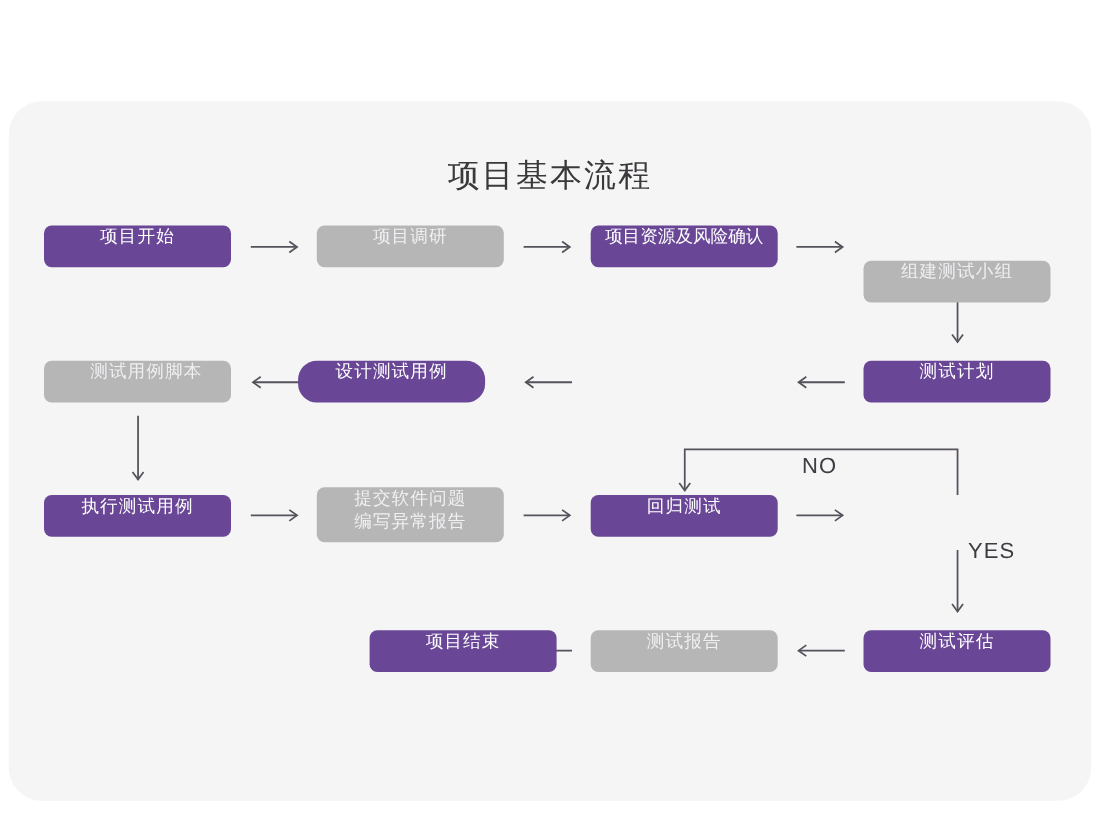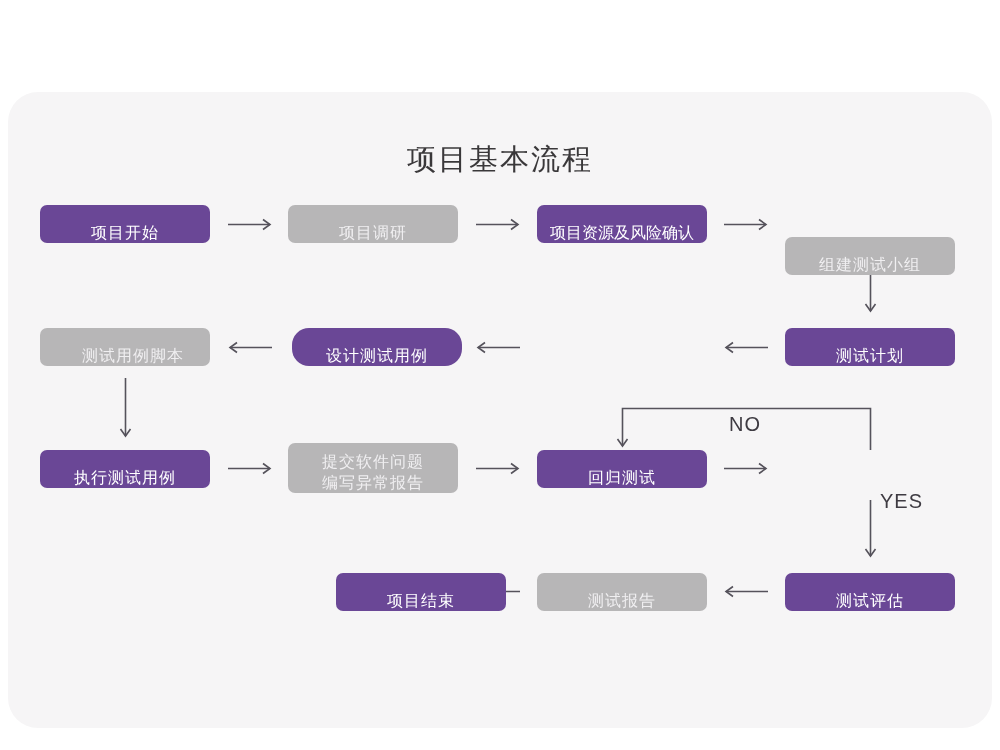--- a/index.html
+++ b/index.html
@@ -15,31 +15,31 @@
   }
   *{margin:0;padding:0;box-sizing:border-box;}
   html,body{width:1000px;height:750px;background:var(--page-bg);
     font-family:"Liberation Sans","DejaVu Sans",sans-serif;}
   .stage{position:relative;width:1000px;height:750px;overflow:hidden;}
   .card{position:absolute;left:8px;top:92px;width:984px;height:636px;
     background:var(--card-bg);border-radius:30px;}
   .title{position:absolute;left:0;top:140px;width:1000px;text-align:center;
     font-size:29px;font-weight:400;letter-spacing:2px;color:var(--title-text);}
   .node{position:absolute;width:170px;height:38px;border-radius:7px;
-    display:flex;flex-direction:column;align-items:center;justify-content:flex-end;
+    display:flex;flex-direction:column;align-items:center;justify-content:flex-start;
     font-size:16px;letter-spacing:1px;line-height:21px;text-align:center;}
   .node.primary{background:var(--primary);color:var(--node-text);}
   .node.secondary{background:var(--secondary);color:var(--node-text-dim);}
   
   .n-start{left:40px;top:205px;}
   .n-research{left:288px;top:205px;}
   .n-risk{left:537px;top:205px;letter-spacing:0;}
   .n-team{left:785px;top:205px;margin-top:32px;}
   .n-script{left:40px;top:328px;padding-left:16px;}
-  .n-casedesign{left:292px;top:328px;border-radius:17px;}
+  .n-casedesign{left:271px;top:328px;border-radius:17px;}
   .n-design{left:537px;top:328px;}
   .n-plan{left:785px;top:328px;}
   .n-execute{left:40px;top:450px;}
   .n-issue{left:288px;top:443px;height:50px;}
   .n-regression{left:537px;top:450px;}
   .n-defect{left:785px;top:450px;}
   .n-end{left:288px;top:573px;margin-left:48px;}
   .n-report{left:537px;top:573px;}
   .n-evaluate{left:785px;top:573px;}
   .edge-label{position:absolute;font-size:20px;letter-spacing:1px;color:var(--label-text);}

